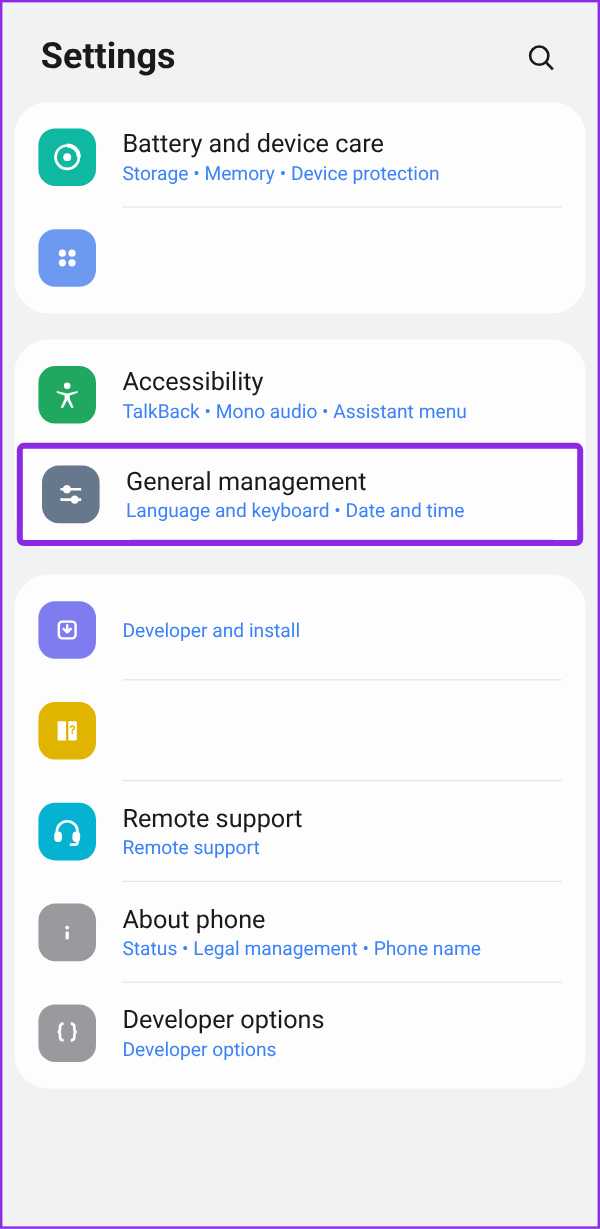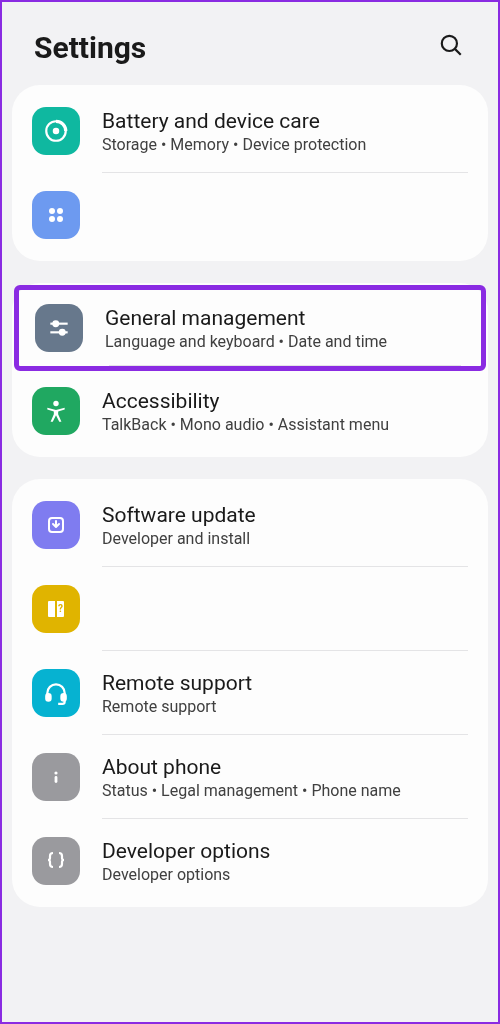--- a/index.html
+++ b/index.html
@@ -5,21 +5,21 @@
   * { box-sizing: border-box; margin: 0; padding: 0; }
   html, body { width: 500px; height: 1024px; }
   body {
     font-family: -apple-system, BlinkMacSystemFont, "Segoe UI", Roboto, sans-serif;
     background: #f2f2f4;
     border: 2px solid #8a2be2;
     overflow: hidden;
   }
   .header {
     display: flex;
-    align-items: flex-start;
+    align-items: center;
     justify-content: space-between;
     padding: 28px 32px 20px 32px;
   }
   .header h1 {
     font-size: 30px;
     font-weight: 700;
     color: #1a1a1a;
   }
   .search-btn {
     width: 30px;
@@ -65,21 +65,21 @@
   }
   .text-wrap { flex: 1; min-width: 0; }
   .title {
     font-size: 21px;
     font-weight: 400;
     color: #1a1a1a;
     margin-bottom: 2px;
   }
   .subtitle {
     font-size: 16px;
-    color: #404040;
+    color: #3b82f6;
     white-space: nowrap;
     overflow: hidden;
     text-overflow: ellipsis;
   }
   .highlight {
     border: 5px solid #8a2be2;
     border-radius: 6px;
     margin: -2px 2px;
     padding: 14px 16px;
   }
@@ -128,58 +128,57 @@
           <circle cx="8" cy="8" r="3"></circle>
           <circle cx="16" cy="8" r="3"></circle>
           <circle cx="8" cy="16" r="3"></circle>
           <circle cx="16" cy="16" r="3"></circle>
         </svg>
     </div>
   </div>
 </div>
 
 <div class="group">
+  <div class="item">
+    <div class="icon-wrap ic-green">
+      <svg width="26" height="26" viewBox="0 0 24 24" fill="#fff">
+          <circle cx="12" cy="5" r="2.5"></circle>
+          <path d="M4 9 L12 11 L20 9 L20 10.5 L14 12.5 L14 15 L17 22 L15 22 L12 16 L9 22 L7 22 L10 15 L10 12.5 L4 10.5 Z"></path>
+        </svg>
+    </div>
+    <div class="text-wrap">
+      <div class="title">Accessibility</div>
+      <div class="subtitle">TalkBack  •  Mono audio  •  Assistant menu</div>
+    </div>
+  </div>
   <div class="item divider highlight">
     <div class="icon-wrap ic-slate">
       <svg width="26" height="26" viewBox="0 0 24 24" stroke="#fff" stroke-width="2" fill="none">
           <line x1="4" y1="8" x2="20" y2="8"></line>
           <circle cx="9" cy="8" r="2.2" fill="#fff"></circle>
           <line x1="4" y1="16" x2="20" y2="16"></line>
           <circle cx="15" cy="16" r="2.2" fill="#fff"></circle>
         </svg>
     </div>
     <div class="text-wrap">
       <div class="title">General management</div>
       <div class="subtitle">Language and keyboard  •  Date and time</div>
     </div>
   </div>
-  <div class="item">
-    <div class="icon-wrap ic-green">
-      <svg width="26" height="26" viewBox="0 0 24 24" fill="#fff">
-          <circle cx="12" cy="5" r="2.5"></circle>
-          <path d="M4 9 L12 11 L20 9 L20 10.5 L14 12.5 L14 15 L17 22 L15 22 L12 16 L9 22 L7 22 L10 15 L10 12.5 L4 10.5 Z"></path>
-        </svg>
-    </div>
-    <div class="text-wrap">
-      <div class="title">Accessibility</div>
-      <div class="subtitle">TalkBack  •  Mono audio  •  Assistant menu</div>
-    </div>
-  </div>
 </div>
 
 <div class="group">
   <div class="item divider">
     <div class="icon-wrap ic-violet">
       <svg width="24" height="24" viewBox="0 0 24 24" fill="none" stroke="#fff" stroke-width="2">
           <rect x="5" y="5" width="14" height="14" rx="3"></rect>
           <path d="M12 8 v5 M9 11 l3 3 l3 -3" stroke-linecap="round" stroke-linejoin="round"></path>
         </svg>
     </div>
     <div class="text-wrap">
-      <div class="title">Software update</div>
       <div class="subtitle">Developer and install</div>
     </div>
   </div>
   <div class="item divider">
     <div class="icon-wrap ic-yellow">
       <svg width="24" height="24" viewBox="0 0 24 24" fill="#fff">
           <path d="M5 4 h6 v16 h-6 a1 1 0 0 1 -1 -1 V5 a1 1 0 0 1 1 -1 Z"></path>
           <path d="M13 4 h6 a1 1 0 0 1 1 1 v14 a1 1 0 0 1 -1 1 h-6 Z" fill="#fff"></path>
           <text x="16.5" y="15" font-size="10" text-anchor="middle" fill="#e0b400" font-weight="bold">?</text>
         </svg>

